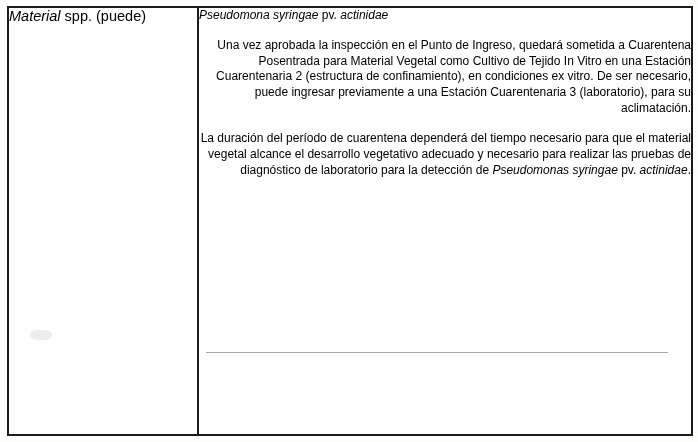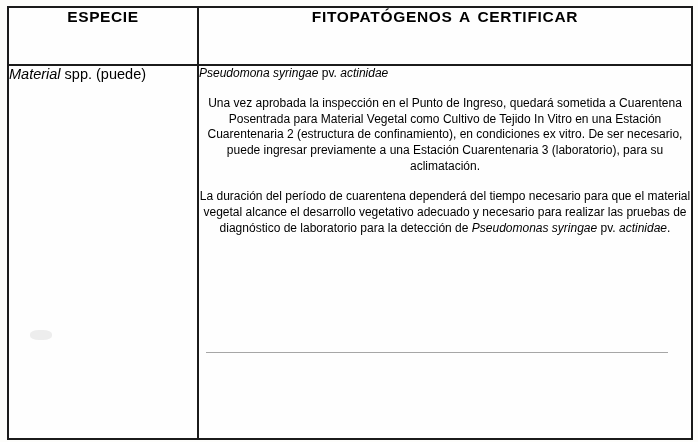--- a/index.html
+++ b/index.html
@@ -84,21 +84,21 @@
 
   .fito-cell p:last-child {
     margin-bottom: 0;
   }
 
   .pathogen-line .sci {
     font-style: italic;
   }
 
   .para {
-    text-align: center;
+    text-align: right;
   }
 
   .para-last .sci {
     font-style: italic;
   }
 
   
   .smudge {
     position: absolute;
     background: rgba(120,120,120,0.13);
@@ -125,24 +125,20 @@
 <body>
 
 <div class="page">
 
   <table class="spec-table">
     <colgroup>
       <col class="col-especie">
       <col class="col-fito">
     </colgroup>
     <tbody>
-        <tr class="header-row">
-      <th>ESPECIE</th>
-      <th class="fito-head">FITOPATÓGENOS A CERTIFICAR</th>
-    </tr>
     <tr class="body-row">
       <td class="especie-cell">
         <span class="genus">Material</span><span> spp. (puede)</span>
       </td>
       <td class="fito-cell">
         <p class="pathogen-line">
           <span class="sci">Pseudomona syringae</span><span> pv. </span><span class="sci">actinidae</span>
         </p>
         <p class="para">Una vez aprobada la inspección en el Punto de Ingreso, quedará sometida a Cuarentena Posentrada para Material Vegetal como Cultivo de Tejido In Vitro en una Estación Cuarentenaria 2 (estructura de confinamiento), en condiciones ex vitro. De ser necesario, puede ingresar previamente a una Estación Cuarentenaria 3 (laboratorio), para su aclimatación.</p>
         <p class="para para-last">

